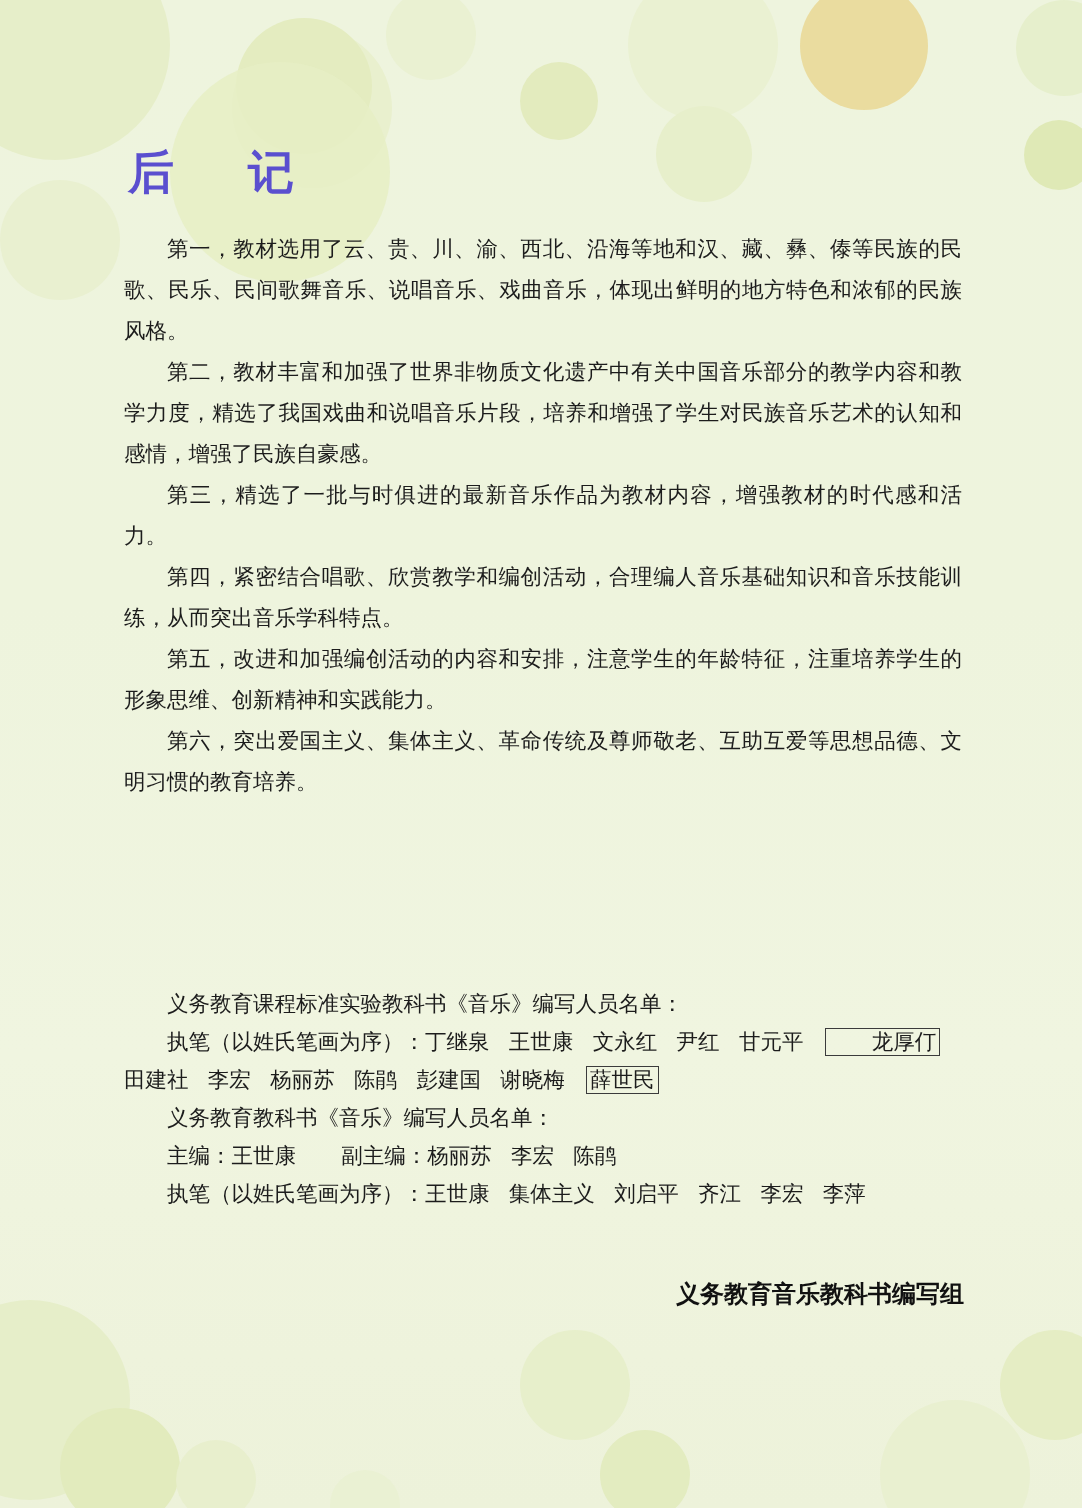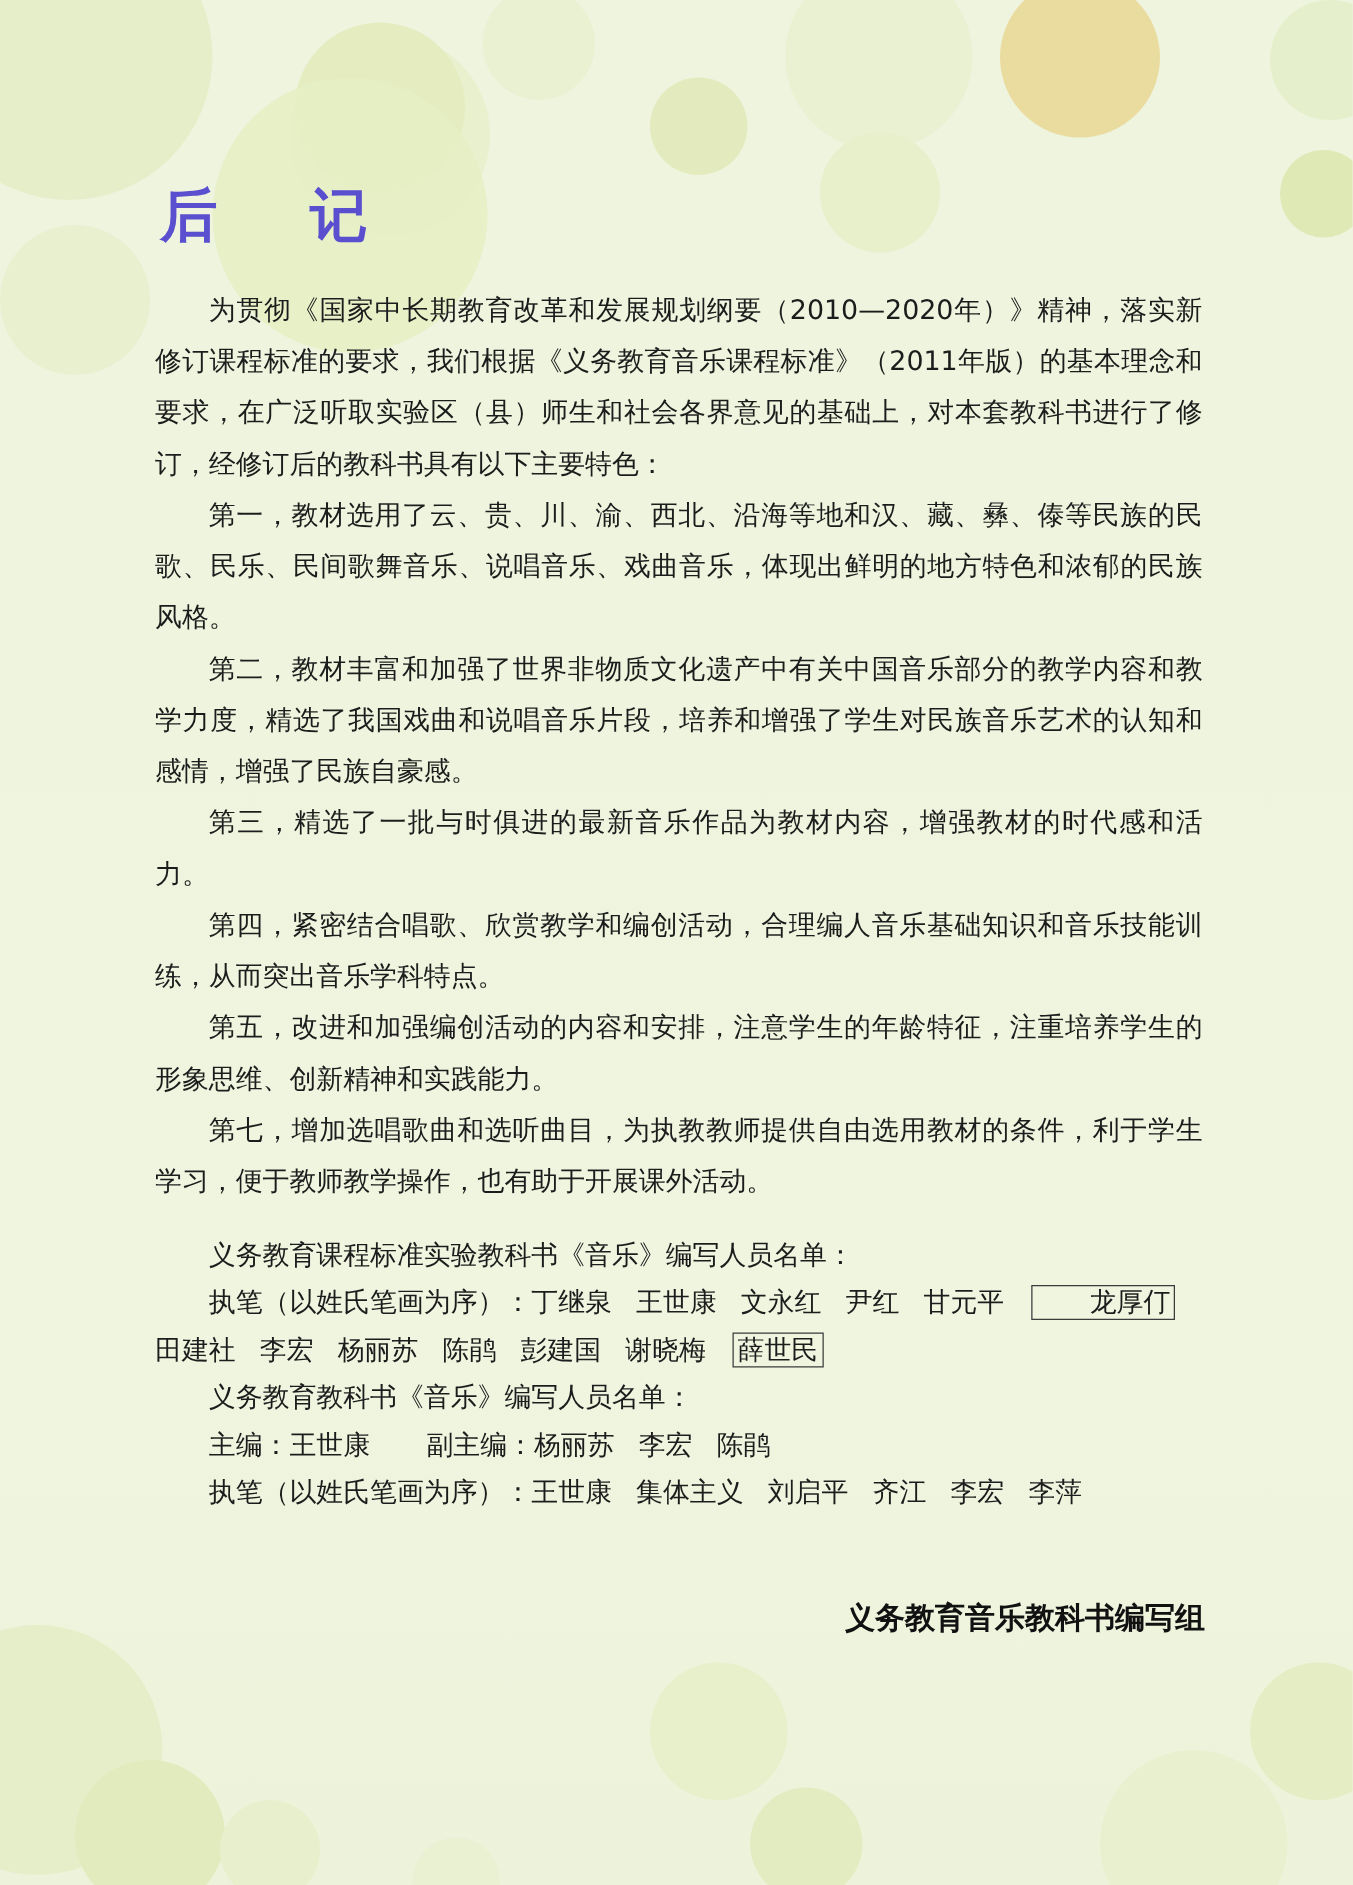--- a/index.html
+++ b/index.html
@@ -118,27 +118,26 @@
   <div class="bubble" style="left:600px; top:1430px; width:90px; height:90px; background:#e3ecc0;"></div>
   <div class="bubble" style="left:880px; top:1400px; width:150px; height:150px; background:#e9f0d0;"></div>
   <div class="bubble" style="left:1000px; top:1330px; width:110px; height:110px; background:#e5edc4;"></div>
   <div class="bubble" style="left:330px; top:1470px; width:70px; height:70px; background:#eaf1d3;"></div>
 
   <div class="content">
 
     <div class="title">后　记</div>
 
     <div class="body-text">
-      <p>为贯彻《国家中长期教育改革和发展规划纲要（2010—2020年）》精神，落实新修订课程标准的要求，我们根据《义务教育音乐课程标准》（2011年版）的基本理念和要求，在广泛听取实验区（县）师生和社会各界意见的基础上，对本套教科书进行了修订，经修订后的教科书具有以下主要特色：</p>
       <p>第一，教材选用了云、贵、川、渝、西北、沿海等地和汉、藏、彝、傣等民族的民歌、民乐、民间歌舞音乐、说唱音乐、戏曲音乐，体现出鲜明的地方特色和浓郁的民族风格。</p>
       <p>第二，教材丰富和加强了世界非物质文化遗产中有关中国音乐部分的教学内容和教学力度，精选了我国戏曲和说唱音乐片段，培养和增强了学生对民族音乐艺术的认知和感情，增强了民族自豪感。</p>
       <p>第三，精选了一批与时俱进的最新音乐作品为教材内容，增强教材的时代感和活力。</p>
       <p>第四，紧密结合唱歌、欣赏教学和编创活动，合理编人音乐基础知识和音乐技能训练，从而突出音乐学科特点。</p>
       <p>第五，改进和加强编创活动的内容和安排，注意学生的年龄特征，注重培养学生的形象思维、创新精神和实践能力。</p>
-      <p>第七，增加选唱歌曲和选听曲目，为执教教师提供自由选用教材的条件，利于学生学习，便于教师教学操作，也有助于开展课外活动。</p>
+      <p>第六，突出爱国主义、集体主义、革命传统及尊师敬老、互助互爱等思想品德、文明习惯的教育培养。</p>
     </div>
 
     <div class="namelist">
 
       <p class="ind">义务教育课程标准实验教科书《音乐》编写人员名单：</p>
 
 
       <p class="ind">
         <span>执笔（以姓氏笔画为序）：</span><span>丁继泉</span><span class="sp"></span><span>王世康</span><span class="sp"></span><span>文永红</span><span class="sp"></span><span>尹红</span><span class="sp"></span><span>甘元平</span><span class="sp"></span><span class="boxed">龙厚仃</span>
       </p>

